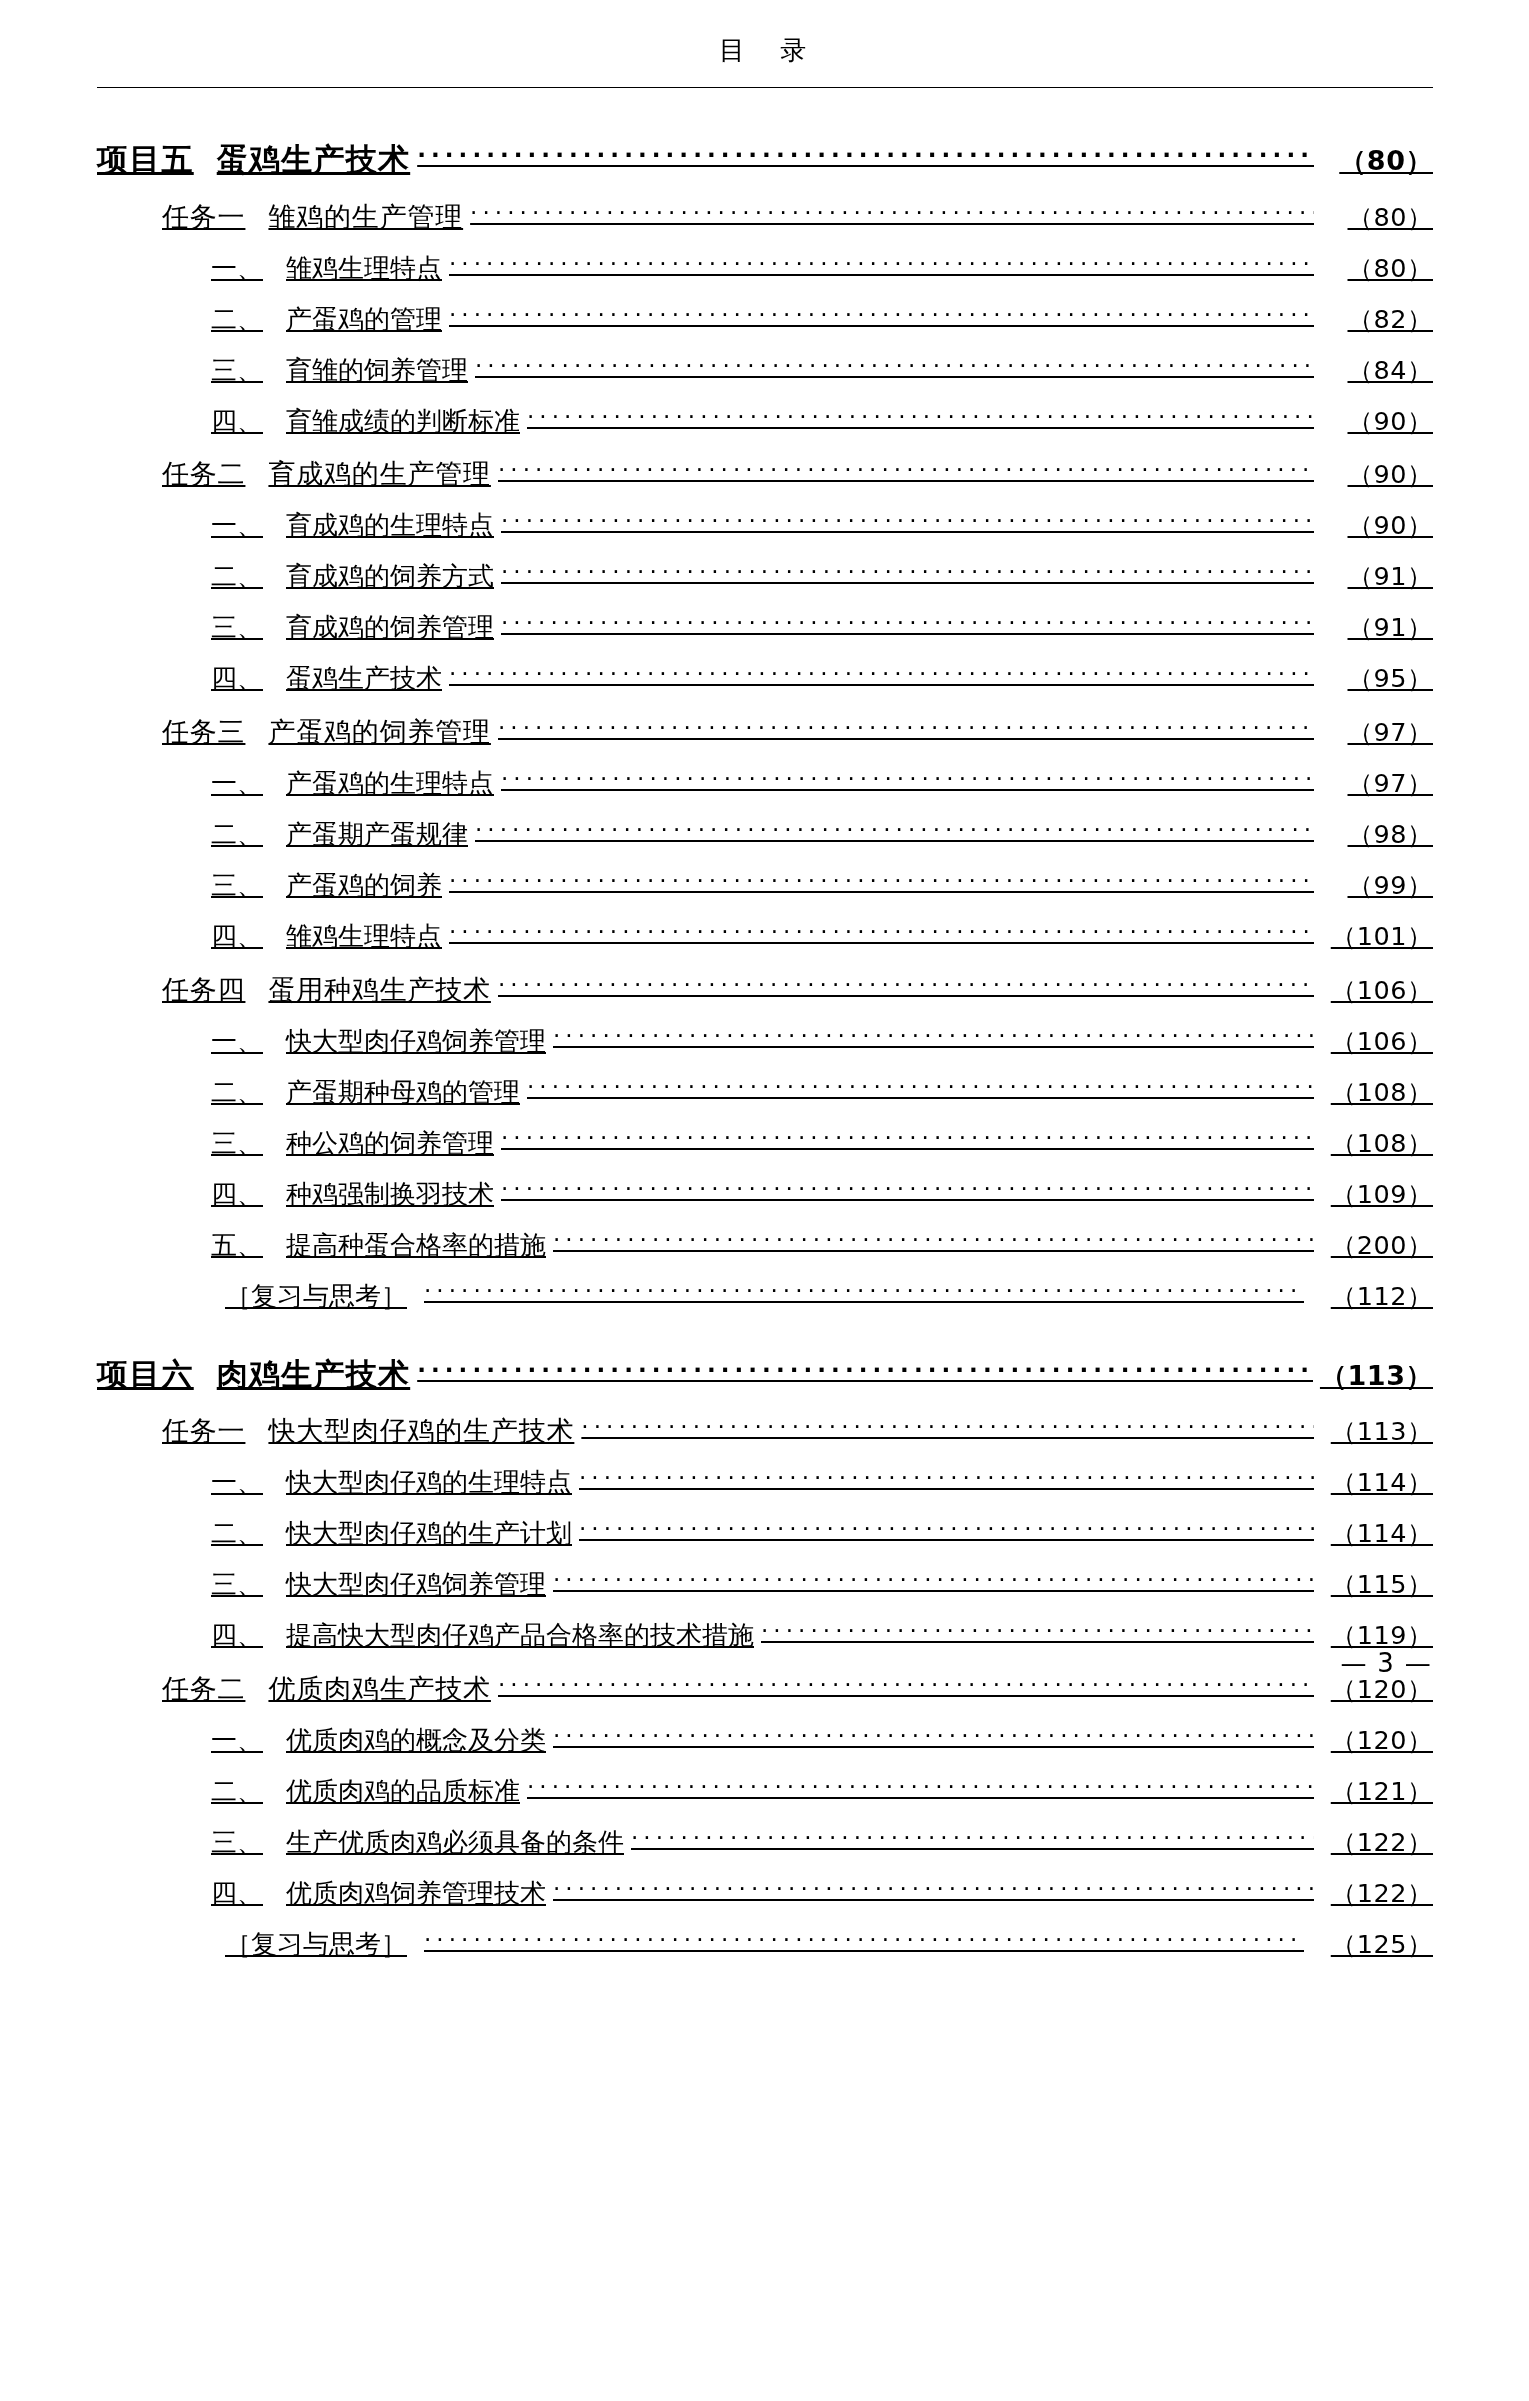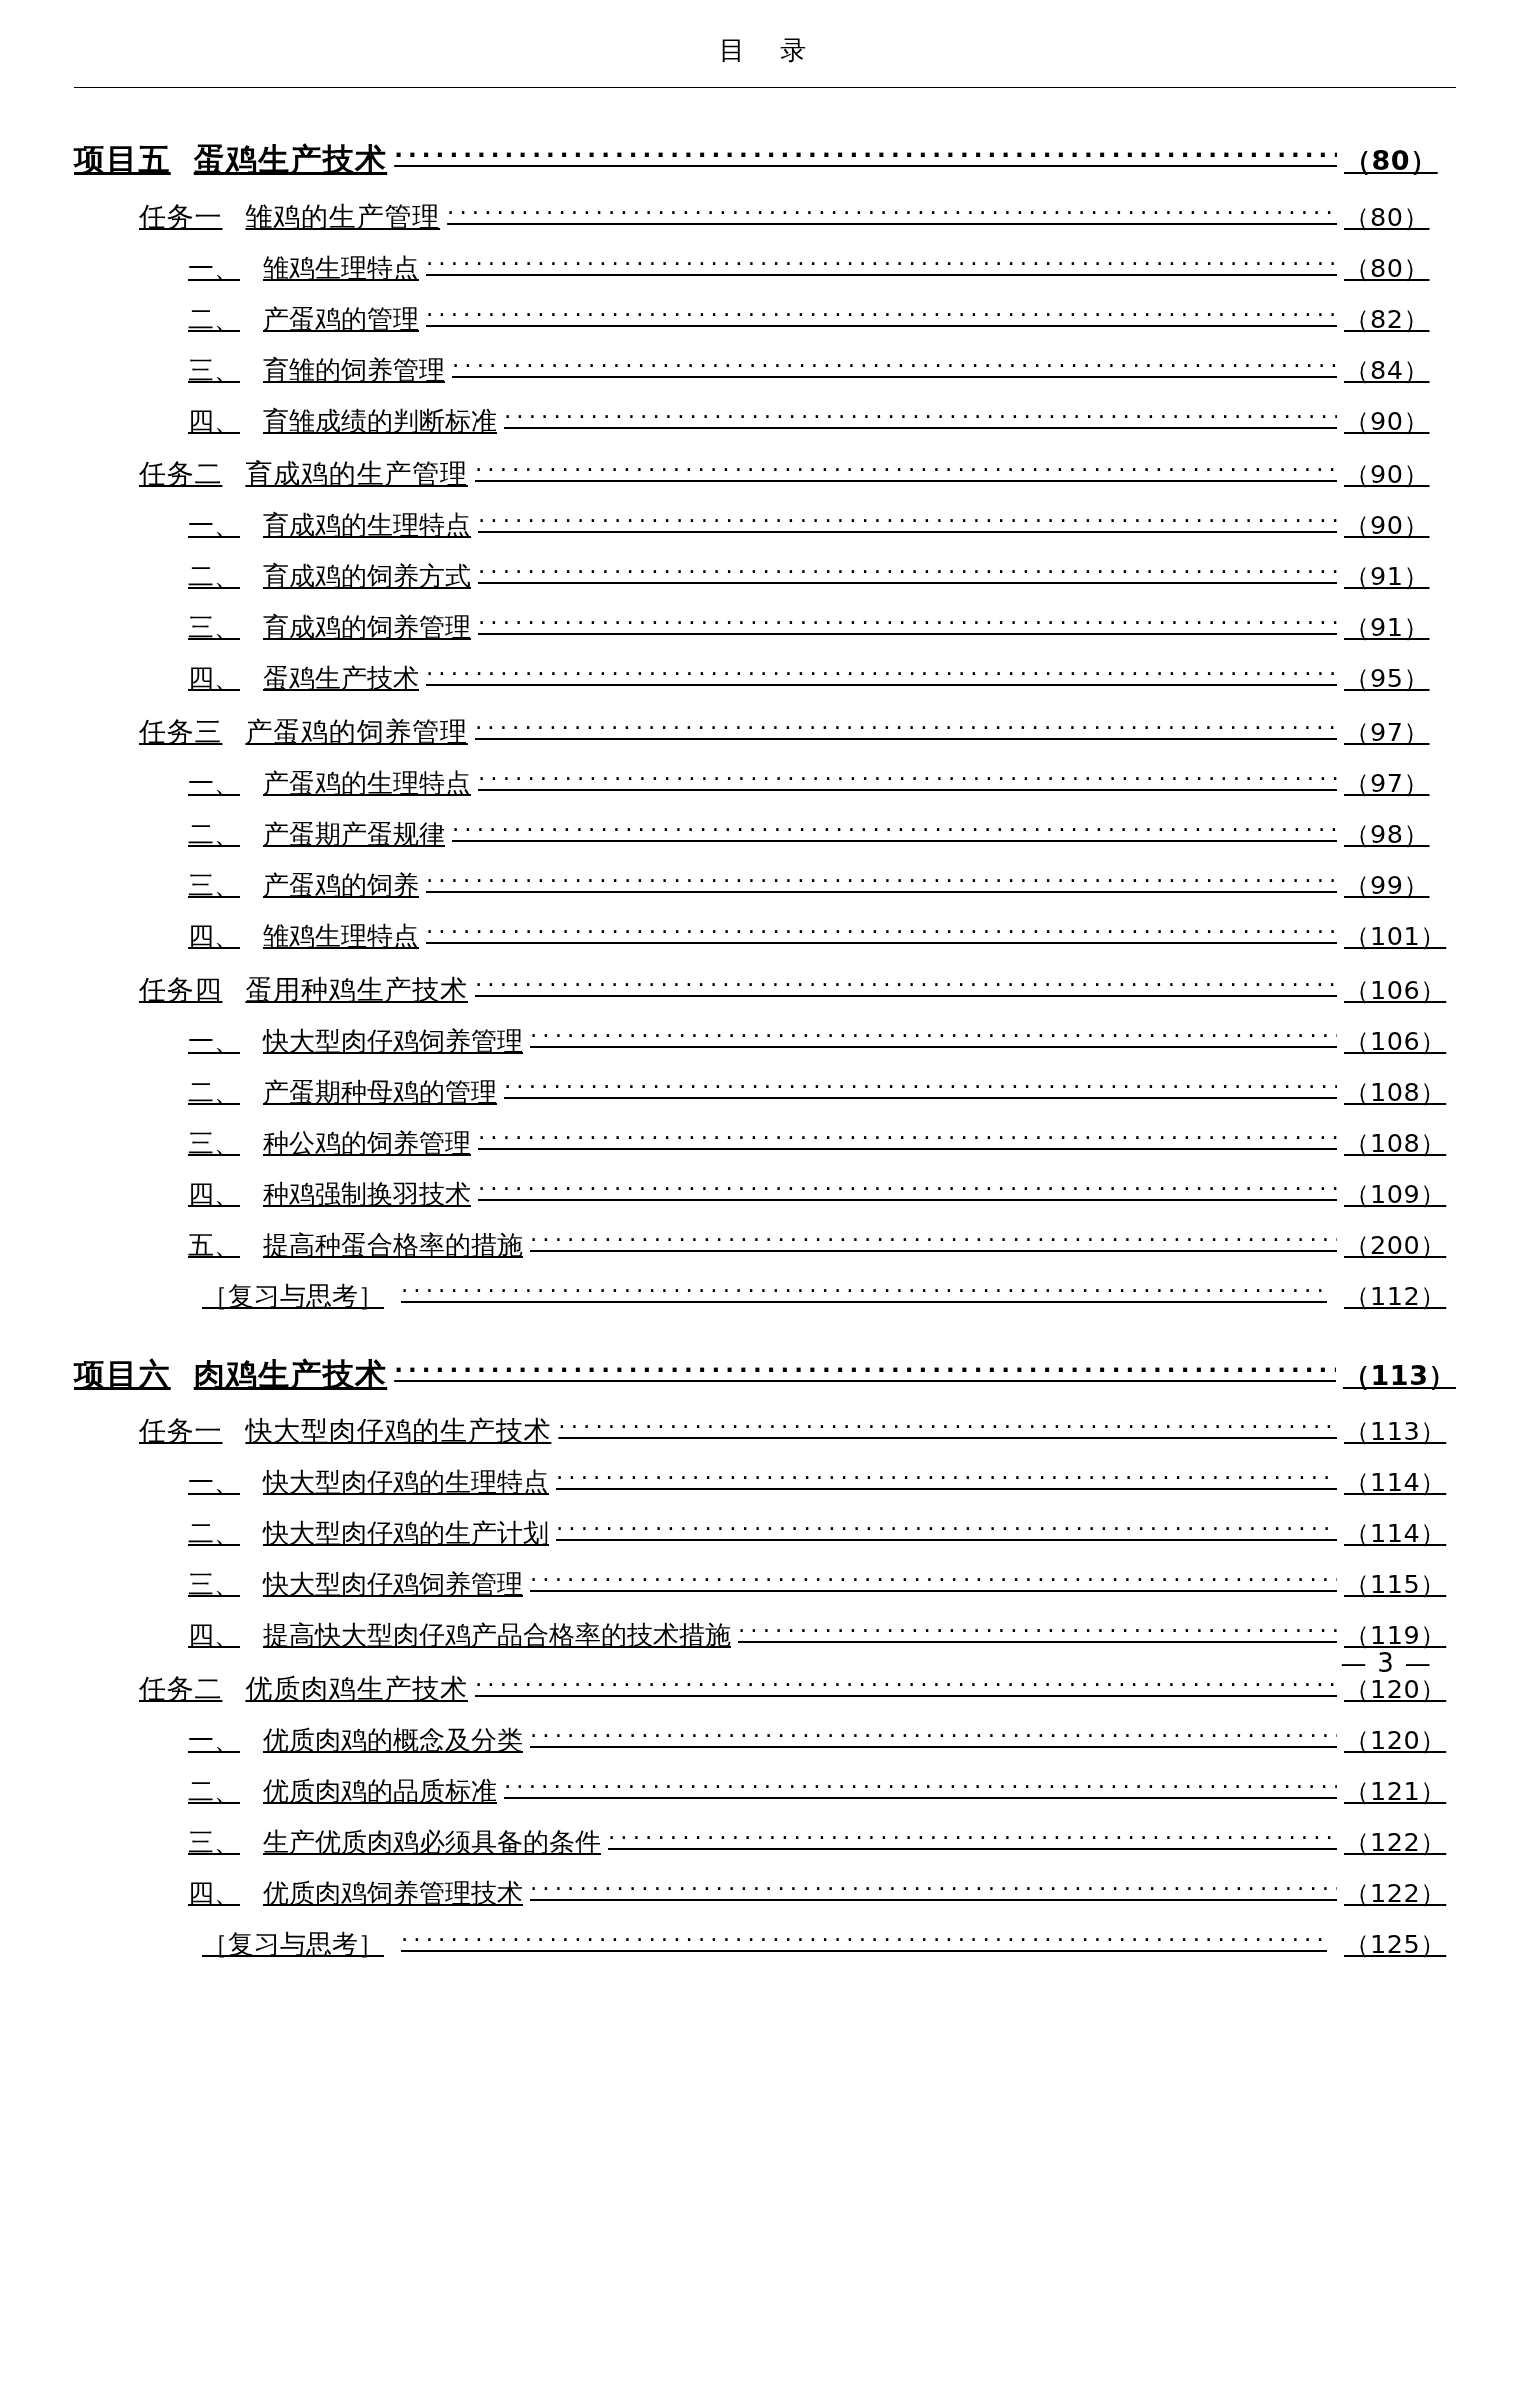--- a/index.html
+++ b/index.html
@@ -13,21 +13,21 @@
     font-family: "DejaVu Sans", sans-serif;
     color: #000000;
     position: relative;
     overflow: hidden;
   }
   .page {
     position: relative;
     width: 1530px;
     height: 1724px;
     box-sizing: border-box;
-    padding: 0 74px;
+    padding: 0 97px;
   }
 
   
   .header {
     text-align: center;
     padding-top: 33px;
     font-size: 26px;
     letter-spacing: 0.18em;
   }
   .header-rule {
@@ -62,21 +62,21 @@
     position: relative;
     top: -5.3px;
     font-size: 23px;
     letter-spacing: 0.22em;
     color: #000;
   }
 
   .pageno {
     flex: 0 0 auto;
     white-space: nowrap;
-    text-align: left;
+    text-align: right;
     font-size: 25.5px;
     letter-spacing: 0.02em;
     min-width: 112px;
   }
 
   
   .lvl-project {
     font-size: 31px;
     font-weight: bold;
     margin-top: 40px;

